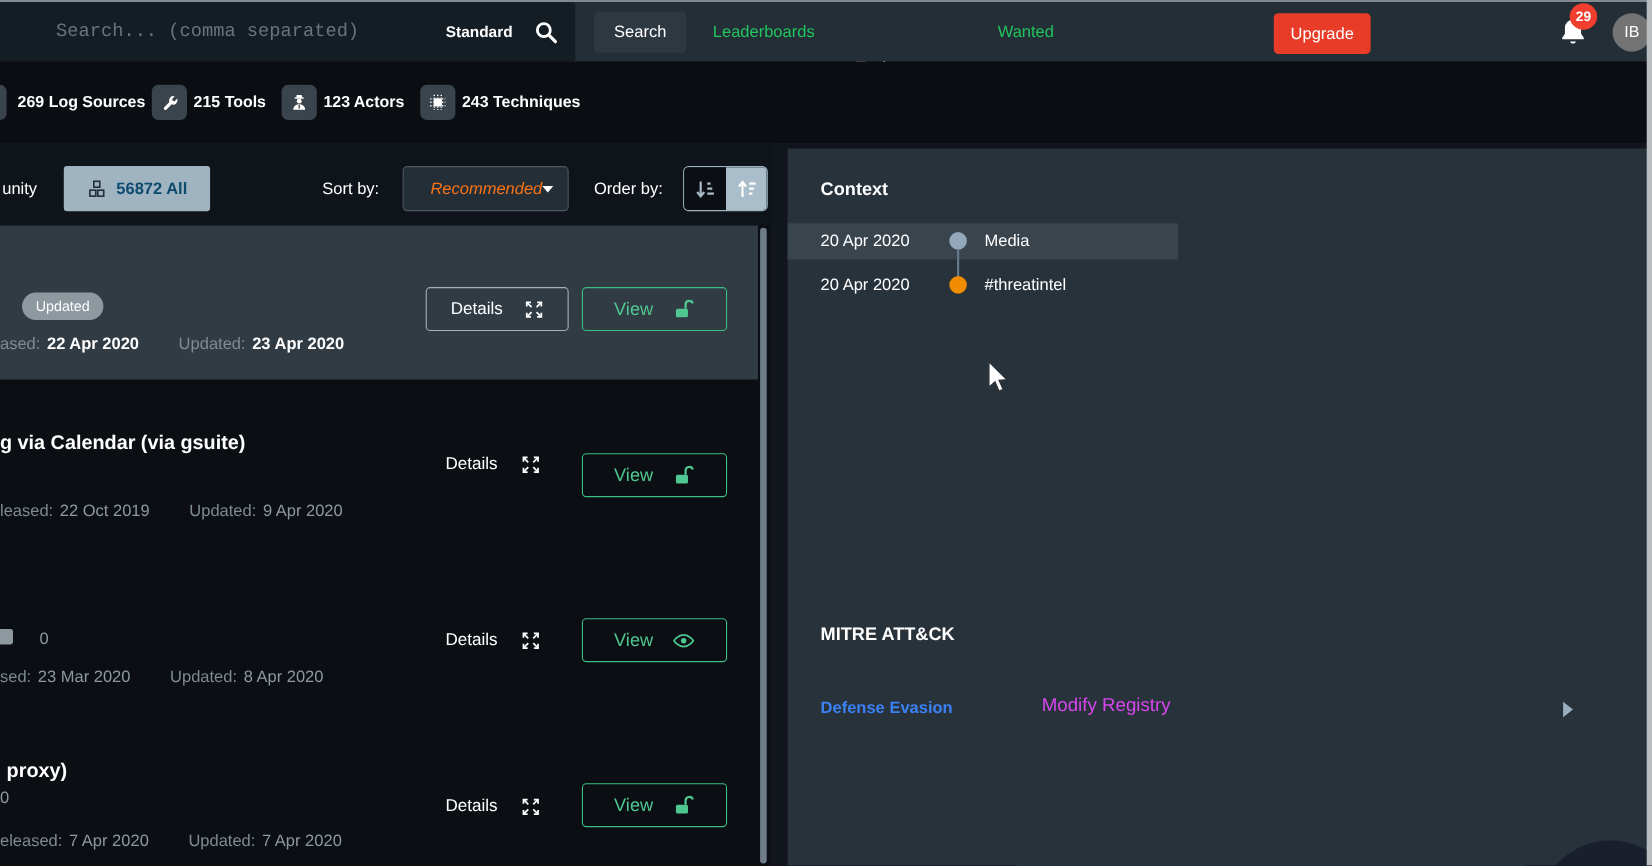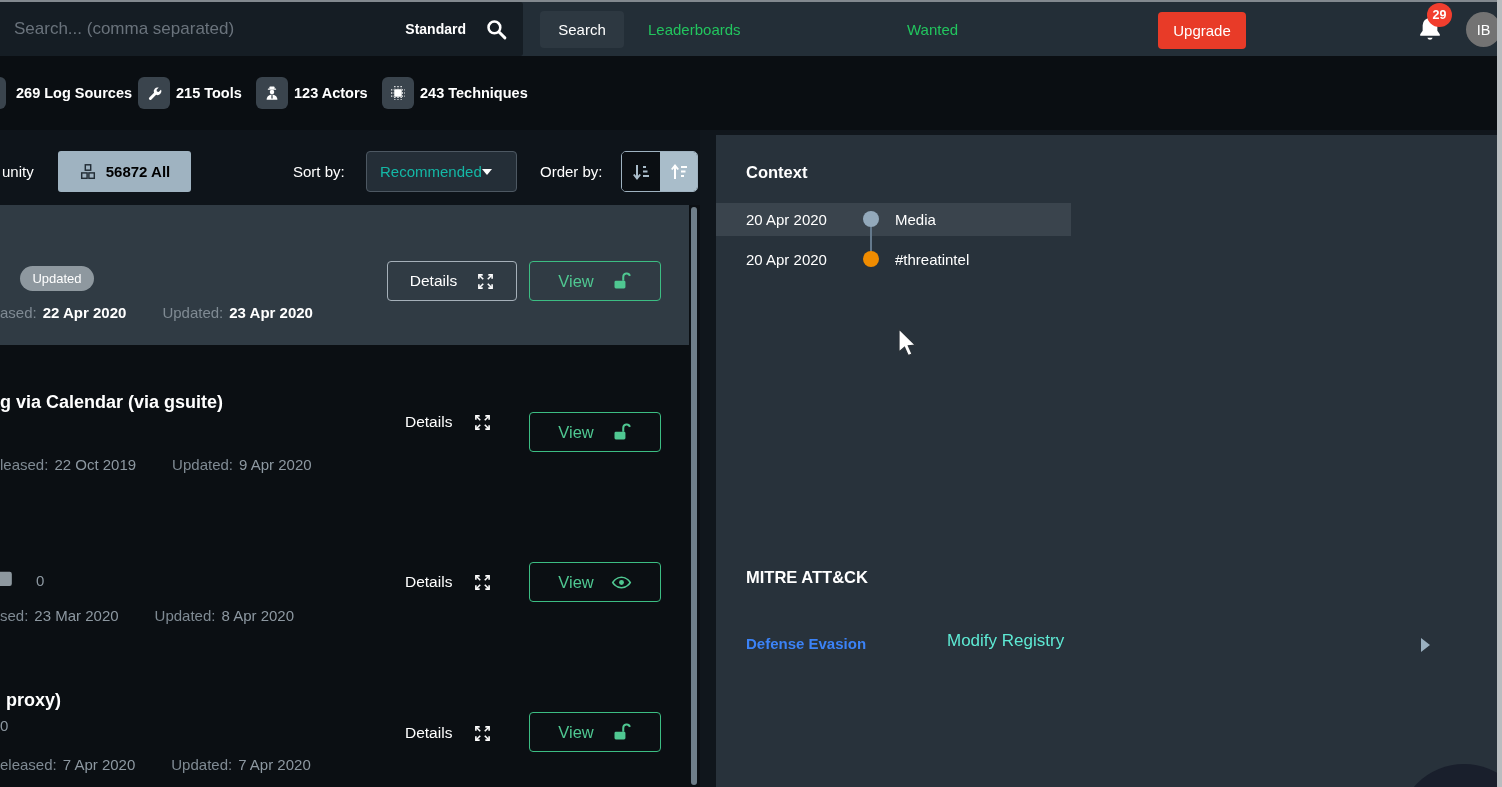--- a/index.html
+++ b/index.html
@@ -7,21 +7,21 @@
          font-family:"Liberation Sans",sans-serif;background:#10161c;}
   .abs{position:absolute;}
   .flexc{display:flex;align-items:center;}
   .ctr{display:flex;align-items:center;justify-content:center;}
 
   
   .topline{left:0;top:0;width:100%;height:2px;background:#82898f;}
   .navbar{left:0;top:2px;width:100%;height:54px;background:#232e37;}
   .searchbox{left:0;top:0;width:523px;height:54px;background:#151d24;border-radius:0 3px 3px 0;}
   .searchbox input{flex:1;background:transparent;border:0;outline:0;color:#cfd6db;
-                   font-size:17px;padding:0 0 0 14px;font-family:Liberation Sans, sans-serif;}
+                   font-size:17px;padding:0 0 0 14px;font-family:Liberation Mono, monospace;margin-left:37px;}
   .searchbox input::placeholder{color:#6a737c;}
   .search-mode{color:#fff;font-size:14px;font-weight:700;margin-right:20px;white-space:nowrap;}
   .search-ico{margin-right:16px;cursor:pointer;}
   .navtab{height:54px;color:#22c55e;font-size:15px;cursor:pointer;}
   .navtab-active{top:9px;height:37px;width:84px;background:#2d3841;border-radius:4px;color:#fff;}
   .chev{width:11px;height:7px;margin-left:9px;}
   .btn-upgrade{left:1158px;top:10px;width:88px;height:37px;background:#e83b28;border-radius:4px;
                color:#fff;font-size:15px;cursor:pointer;}
   .btn-help{left:1256px;top:10px;width:138px;height:37px;border:1px solid #3cb179;border-radius:4px;
             color:#41bd83;font-size:15px;gap:11px;cursor:pointer;box-sizing:border-box;}
@@ -34,25 +34,25 @@
   
   .statsbar{left:0;top:56px;width:100%;height:74px;background:#0a0e12;}
   .stat-chip{top:21px;width:32px;height:32px;border-radius:6px;background:#3a444d;}
   .stat-label{top:21px;height:32px;color:#fff;font-weight:700;font-size:14.5px;white-space:nowrap;}
 
   
   .left-panel{left:0;top:130px;width:700px;height:657px;background:#0b0f13;}
   .left-header{left:0;top:0;width:100%;height:75px;background:#0e141a;}
   .tab-partial{left:0;top:21px;height:41px;color:#fff;font-size:15px;padding-left:2px;cursor:pointer;}
   .btn-all{left:58px;top:21px;width:133px;height:41px;background:#9fb3c1;border-radius:3px;
-           color:#000000;font-weight:700;font-size:15px;gap:9px;cursor:pointer;}
+           color:#0c4a6e;font-weight:700;font-size:15px;gap:9px;cursor:pointer;}
   .lbl-sort{left:293px;top:21px;height:41px;color:#fff;font-size:15px;}
   .dd-sort{left:366px;top:21px;width:151px;height:41px;background:#242e37;border:1px solid #4d5862;
-           border-radius:4px;color:#14b8a6;font-size:15px;box-sizing:border-box;display:flex;
-           align-items:center;justify-content:flex-start;padding:0 13px;cursor:pointer;}
+           border-radius:4px;color:#f97316;font-size:15px;box-sizing:border-box;display:flex;
+           align-items:center;justify-content:flex-end;padding:0 13px;cursor:pointer;font-style:italic;}
   .caret-down{width:0;height:0;border-left:5px solid transparent;border-right:5px solid transparent;
               border-top:6px solid #fff;}
   .lbl-order{left:540px;top:21px;height:41px;color:#fff;font-size:15px;}
   .segmented{left:621px;top:21px;width:77px;height:41px;border:1px solid #9fb2c0;border-radius:5px;
              overflow:hidden;display:flex;box-sizing:border-box;}
   .seg-left{width:38px;background:#0b0f13;cursor:pointer;}
   .seg-right{flex:1;background:#a9bdca;cursor:pointer;}
 
   .list{left:0;top:75px;width:100%;height:582px;}
   .item{left:0;width:689px;}
@@ -85,21 +85,21 @@
 
   .preview-card{left:355px;top:15px;width:416px;height:350px;background:#222c34;}
   .pv-url{left:50px;top:30px;width:350px;color:#98a3ac;font-size:15.5px;white-space:nowrap;
           overflow:hidden;cursor:pointer;}
   .pv-btn{top:303px;width:30px;height:30px;background:#2e3941;border-radius:4px;cursor:pointer;}
   .tri-l{width:0;height:0;border-top:7px solid transparent;border-bottom:7px solid transparent;
          border-right:9px solid #949ea6;}
   .tri-r{width:0;height:0;border-top:7px solid transparent;border-bottom:7px solid transparent;
          border-left:9px solid #949ea6;}
   .mitre-tactic{left:30px;top:500px;color:#3b82f6;font-weight:700;font-size:15px;}
-  .mitre-tech{left:231px;top:496px;color:#5eead4;font-size:17px;}
+  .mitre-tech{left:231px;top:496px;color:#d946ef;font-size:17px;}
   .mitre-arrow{left:705px;top:503px;width:0;height:0;border-top:7px solid transparent;
                border-bottom:7px solid transparent;border-left:9px solid #9ab0c0;cursor:pointer;}
 
   .chat-bubble{left:1398px;top:764px;width:132px;height:132px;border-radius:50%;background:#191f2c;cursor:pointer;}
   .page-scrollbar{left:1497px;top:0;width:5px;height:787px;background:#b9bdc0;cursor:pointer;}
   .cursor{left:898px;top:328px;}
   svg{display:block;}
 </style>
 </head>
 <body>

